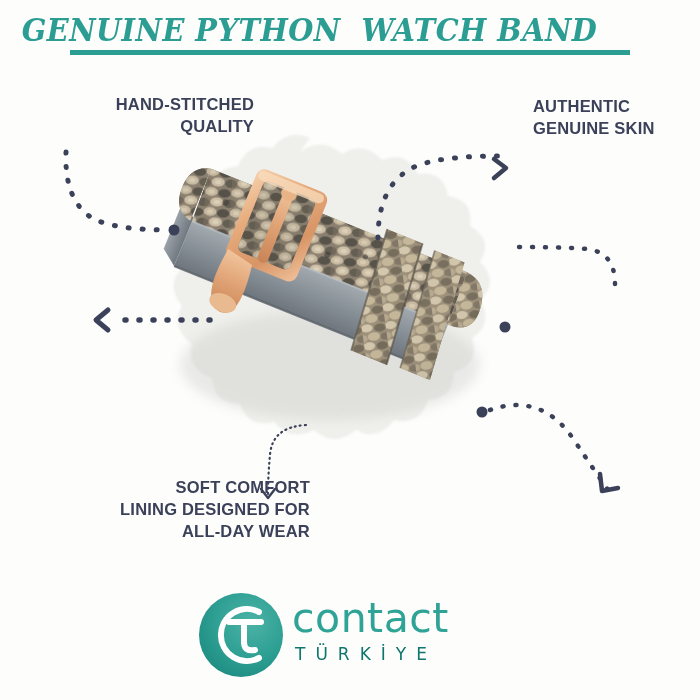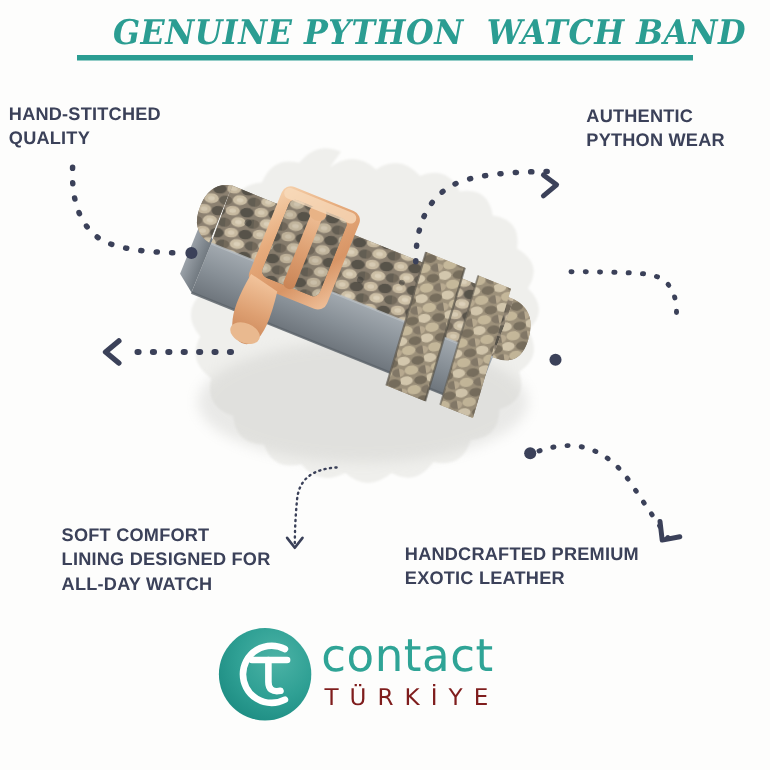--- a/index.html
+++ b/index.html
@@ -19,21 +19,21 @@
     height: 700px;
     background: #fdfdfc;
   }
 
   
   .title-wrap {
     position: absolute;
     top: 14px;
     left: 0;
     width: 700px;
-    text-align: right;
+    text-align: left;
   }
   .title-text {
     display: inline-block;
     font-family: "DejaVu Serif", serif;
     font-weight: bold;
     font-style: italic;
     font-size: 31px;
     letter-spacing: 0.5px;
     color: #2b9d92;
     transform: scaleX(0.93);
@@ -81,35 +81,35 @@
   .label {
     position: absolute;
     color: #3b4159;
     font-family: "Liberation Sans", sans-serif;
     font-weight: bold;
     font-size: 16.5px;
     line-height: 1.32;
     letter-spacing: 0.2px;
     white-space: pre-line;
   }
-  .label.center { text-align: left; }
+  .label.center { text-align: right; margin-left: 28px; }
   .label.left   { text-align: left; }
 
   #label-hand-stitched   { left: 8px;   top: 94px;  width: 218px; }
   #label-authentic       { left: 533px; top: 96px;  width: 165px; }
   #label-durable         { left: 552px; top: 203px; width: 140px; }
   #label-stainless       { left: 2px;   top: 340px; width: 180px; }
   #label-soft-comfort    { left: 56px;  top: 477px; width: 226px; }
   #label-handcrafted     { left: 368px; top: 494px; width: 260px; }
 
   
   .logo {
     position: absolute;
     left: 198px;
-    top: 570px;
+    top: 592px;
     width: 300px;
     height: 92px;
   }
   .logo-mark {
     position: absolute;
     left: 0;
     top: 0;
     width: 86px;
     height: 86px;
   }
@@ -122,23 +122,23 @@
   .logo-contact {
     font-family: "DejaVu Sans", sans-serif;
     font-size: 41px;
     font-weight: normal;
     color: #2fa496;
     letter-spacing: 0.5px;
     line-height: 1;
   }
   .logo-turkiye {
     font-family: "DejaVu Sans", sans-serif;
-    font-size: 21px;
+    font-size: 17px;
     font-weight: normal;
-    color: #7f1d1d;
+    color: #0f766e;
     letter-spacing: 10px;
     line-height: 1;
     margin-top: 7px;
     margin-left: 3px;
   }
 </style>
 </head>
 <body>
 
 <div id="infographic">
@@ -334,30 +334,28 @@
         <path d="M 490 410 q 52 -18 84 30 q 20 30 34 50" stroke-width="4.5" stroke-dasharray="1 12"></path>
         <path d="M 600 474 l 2 17 l 16 -3" stroke-width="4.5" stroke-linejoin="round"></path>
       </g>
     </g>
   </svg>
 
   <div class="label center" id="label-hand-stitched">HAND-STITCHED
 QUALITY</div>
 
   <div class="label left" id="label-authentic">AUTHENTIC
-PYTHON WEAR</div>
+GENUINE SKIN</div>
 
 
 
   <div class="label center" id="label-soft-comfort">SOFT COMFORT
 LINING DESIGNED FOR
-ALL-DAY WATCH</div>
-
-  <div class="label left" id="label-handcrafted">HANDCRAFTED PREMIUM
-EXOTIC LEATHER</div>
+ALL-DAY WEAR</div>
+
 
   <div class="logo">
     <svg class="logo-mark" viewBox="0 0 86 86">
       <defs>
         <radialGradient id="lg" cx="62%" cy="34%" r="72%">
           <stop offset="0%" stop-color="#4cb3a6"></stop>
           <stop offset="58%" stop-color="#2fa094"></stop>
           <stop offset="100%" stop-color="#1e8d83"></stop>
         </radialGradient>
       </defs>

